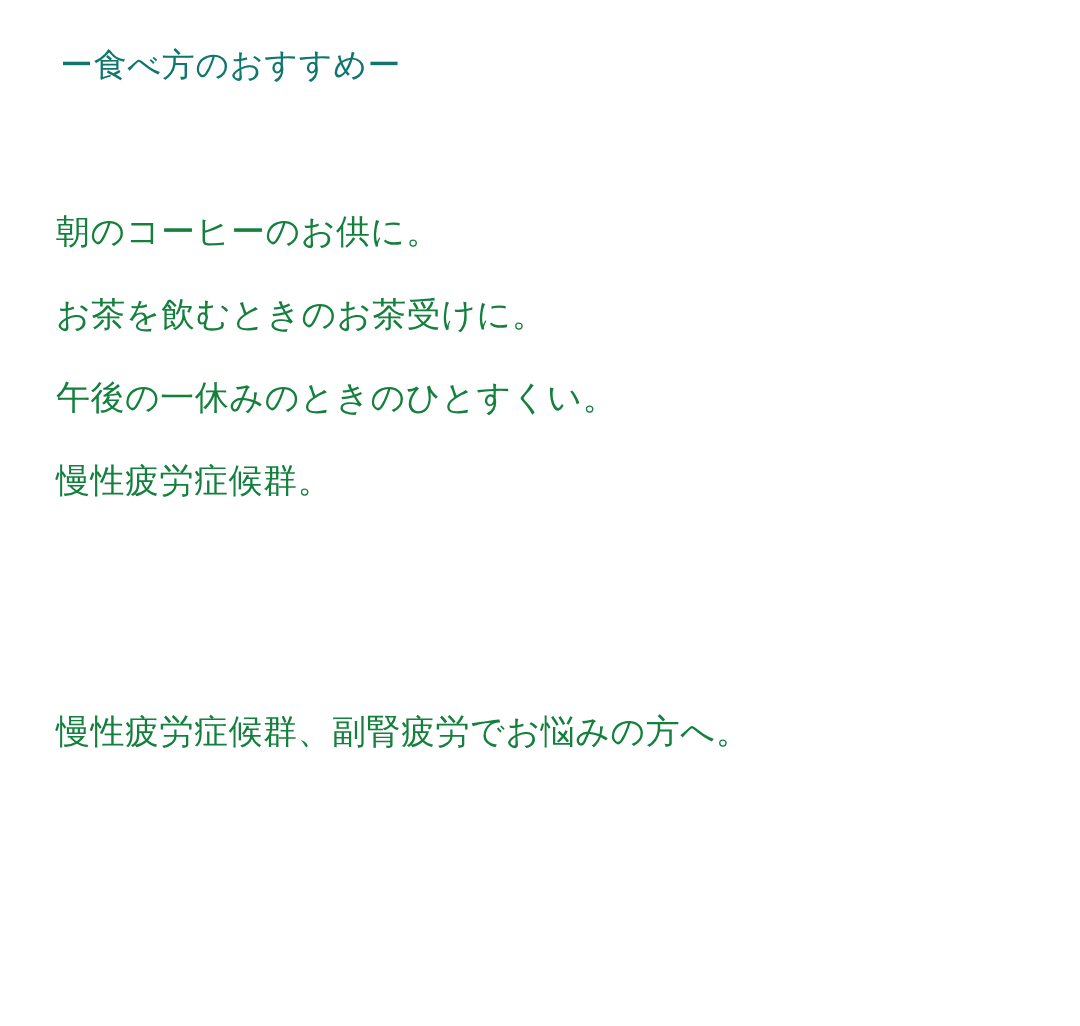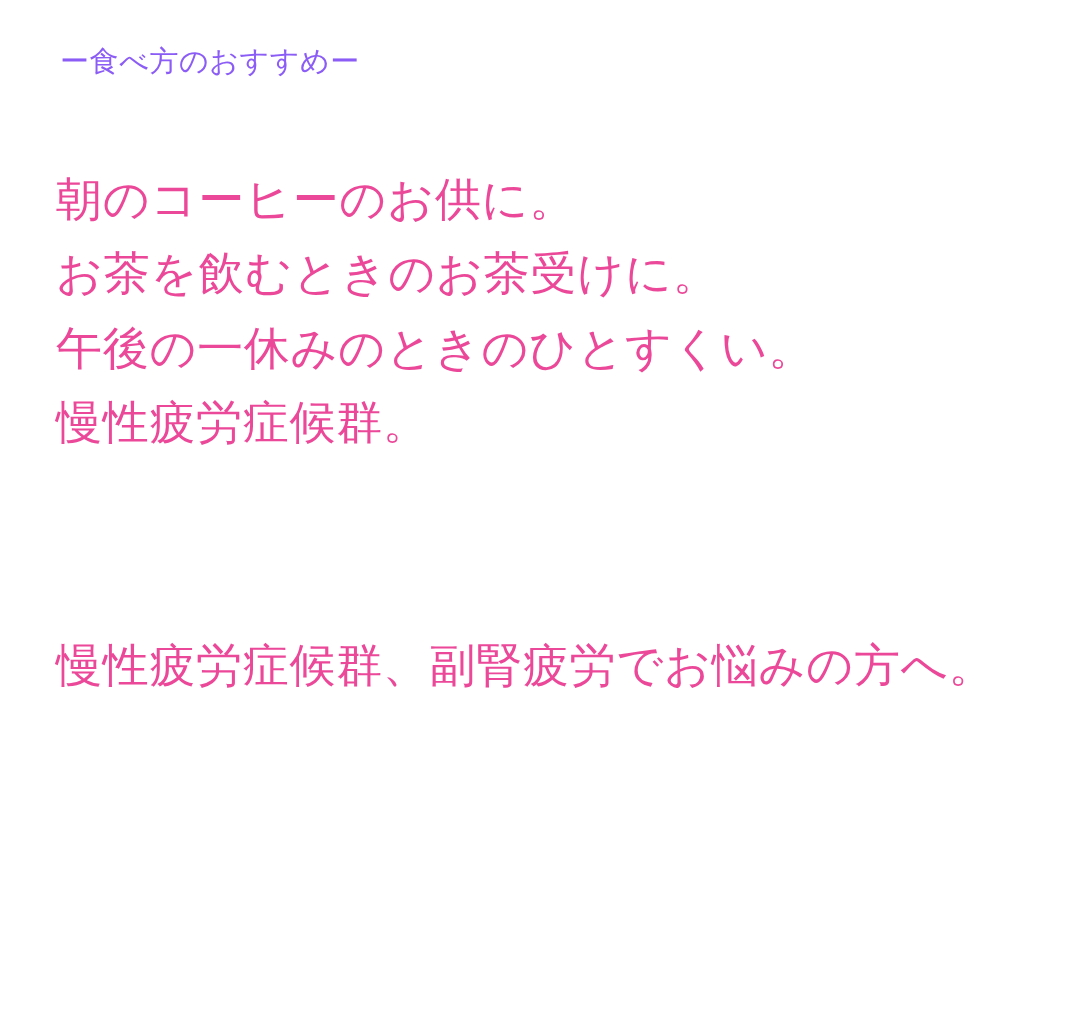--- a/index.html
+++ b/index.html
@@ -16,39 +16,40 @@
   }
   .page {
     position: relative;
     width: 1080px;
     height: 1026px;
     background: #ffffff;
     box-sizing: border-box;
     padding: 40px 56px 0 56px;
   }
   .heading {
-    font-size: 29px;
+    font-size: 33px;
     line-height: 1.5;
     letter-spacing: 0.02em;
-    color: #8b5cf6;
-    margin: 0 0 0 0;
+    color: #0f766e;
+    margin: 0 0 8px 0;
     padding-left: 4px;
   }
   .spacer-lg { height: 78px; }
   .spacer-md { height: 60px; }
   .spacer-sm { height: 48px; }
   .para-block {
     display: block;
   }
   .line {
-    font-size: 46px;
+    font-size: 34px;
     line-height: 1.62;
     letter-spacing: 0.015em;
-    color: #ec4899;
+    color: #15803d;
     white-space: pre;
+    margin-top: 28px;
   }
 </style>
 </head>
 <body>
 
 <div class="page">
 
   <div class="heading">ー食べ方のおすすめー</div>
 
   <div class="spacer-lg"></div>

